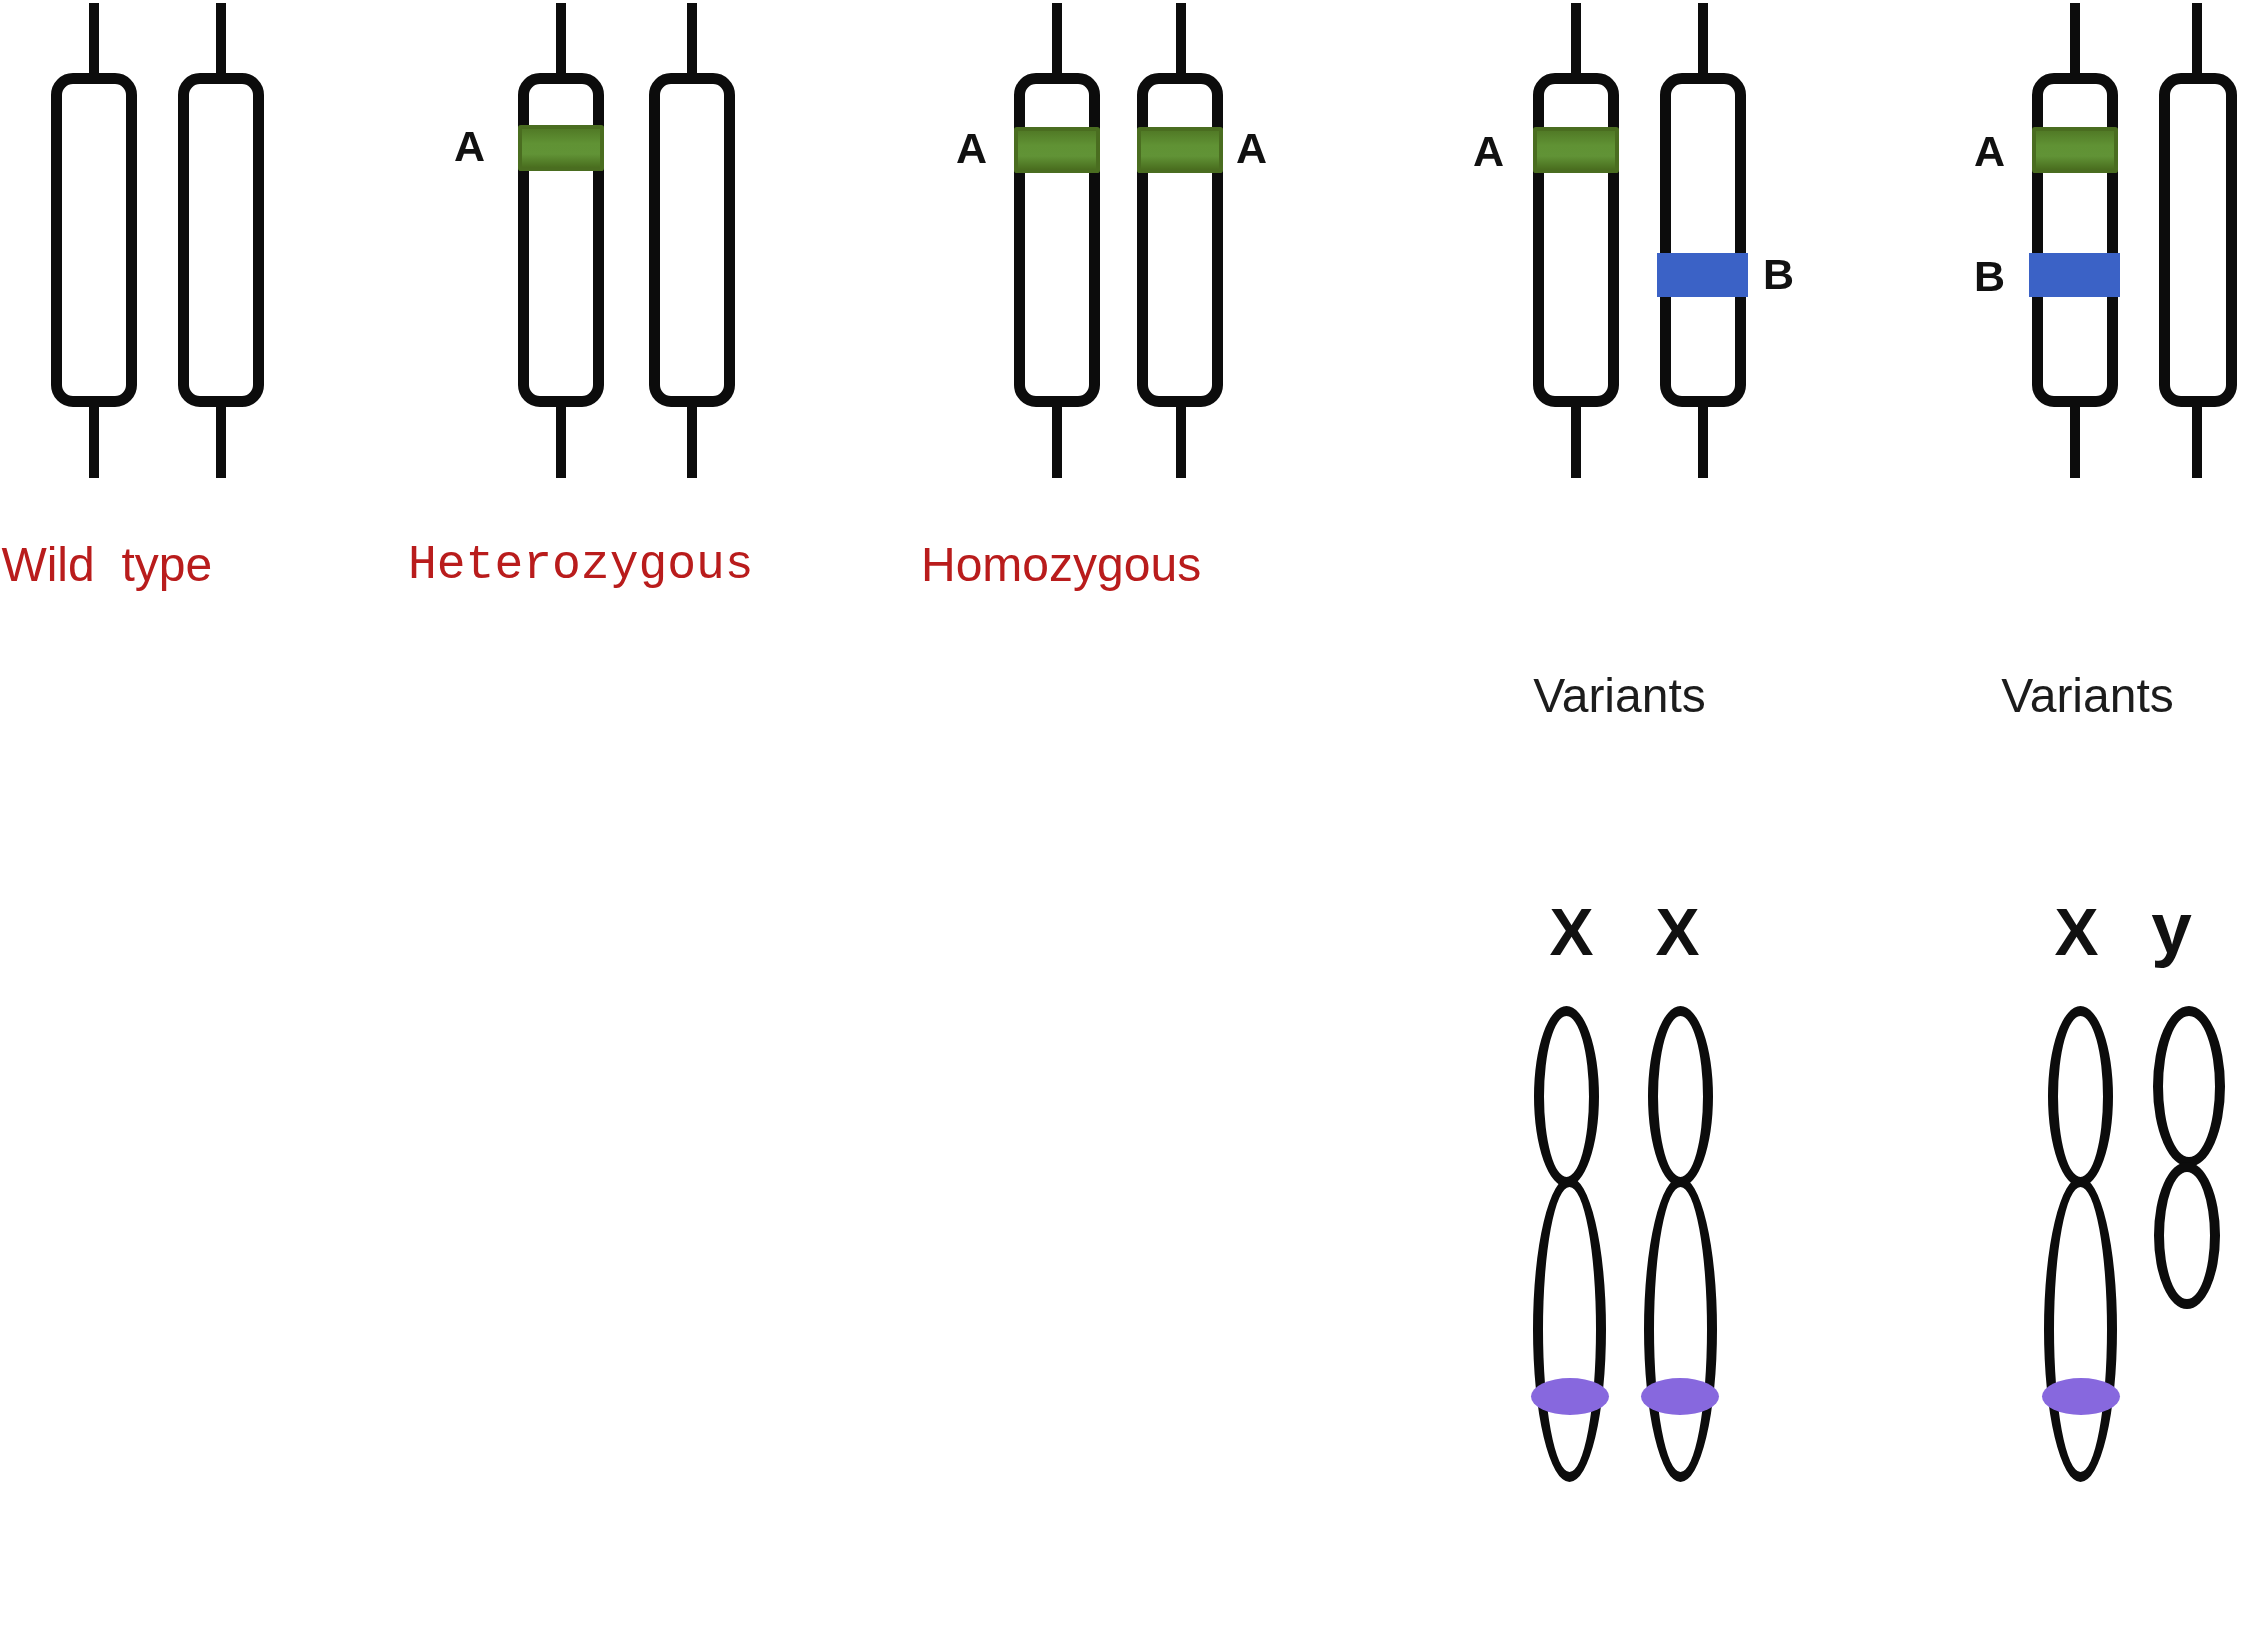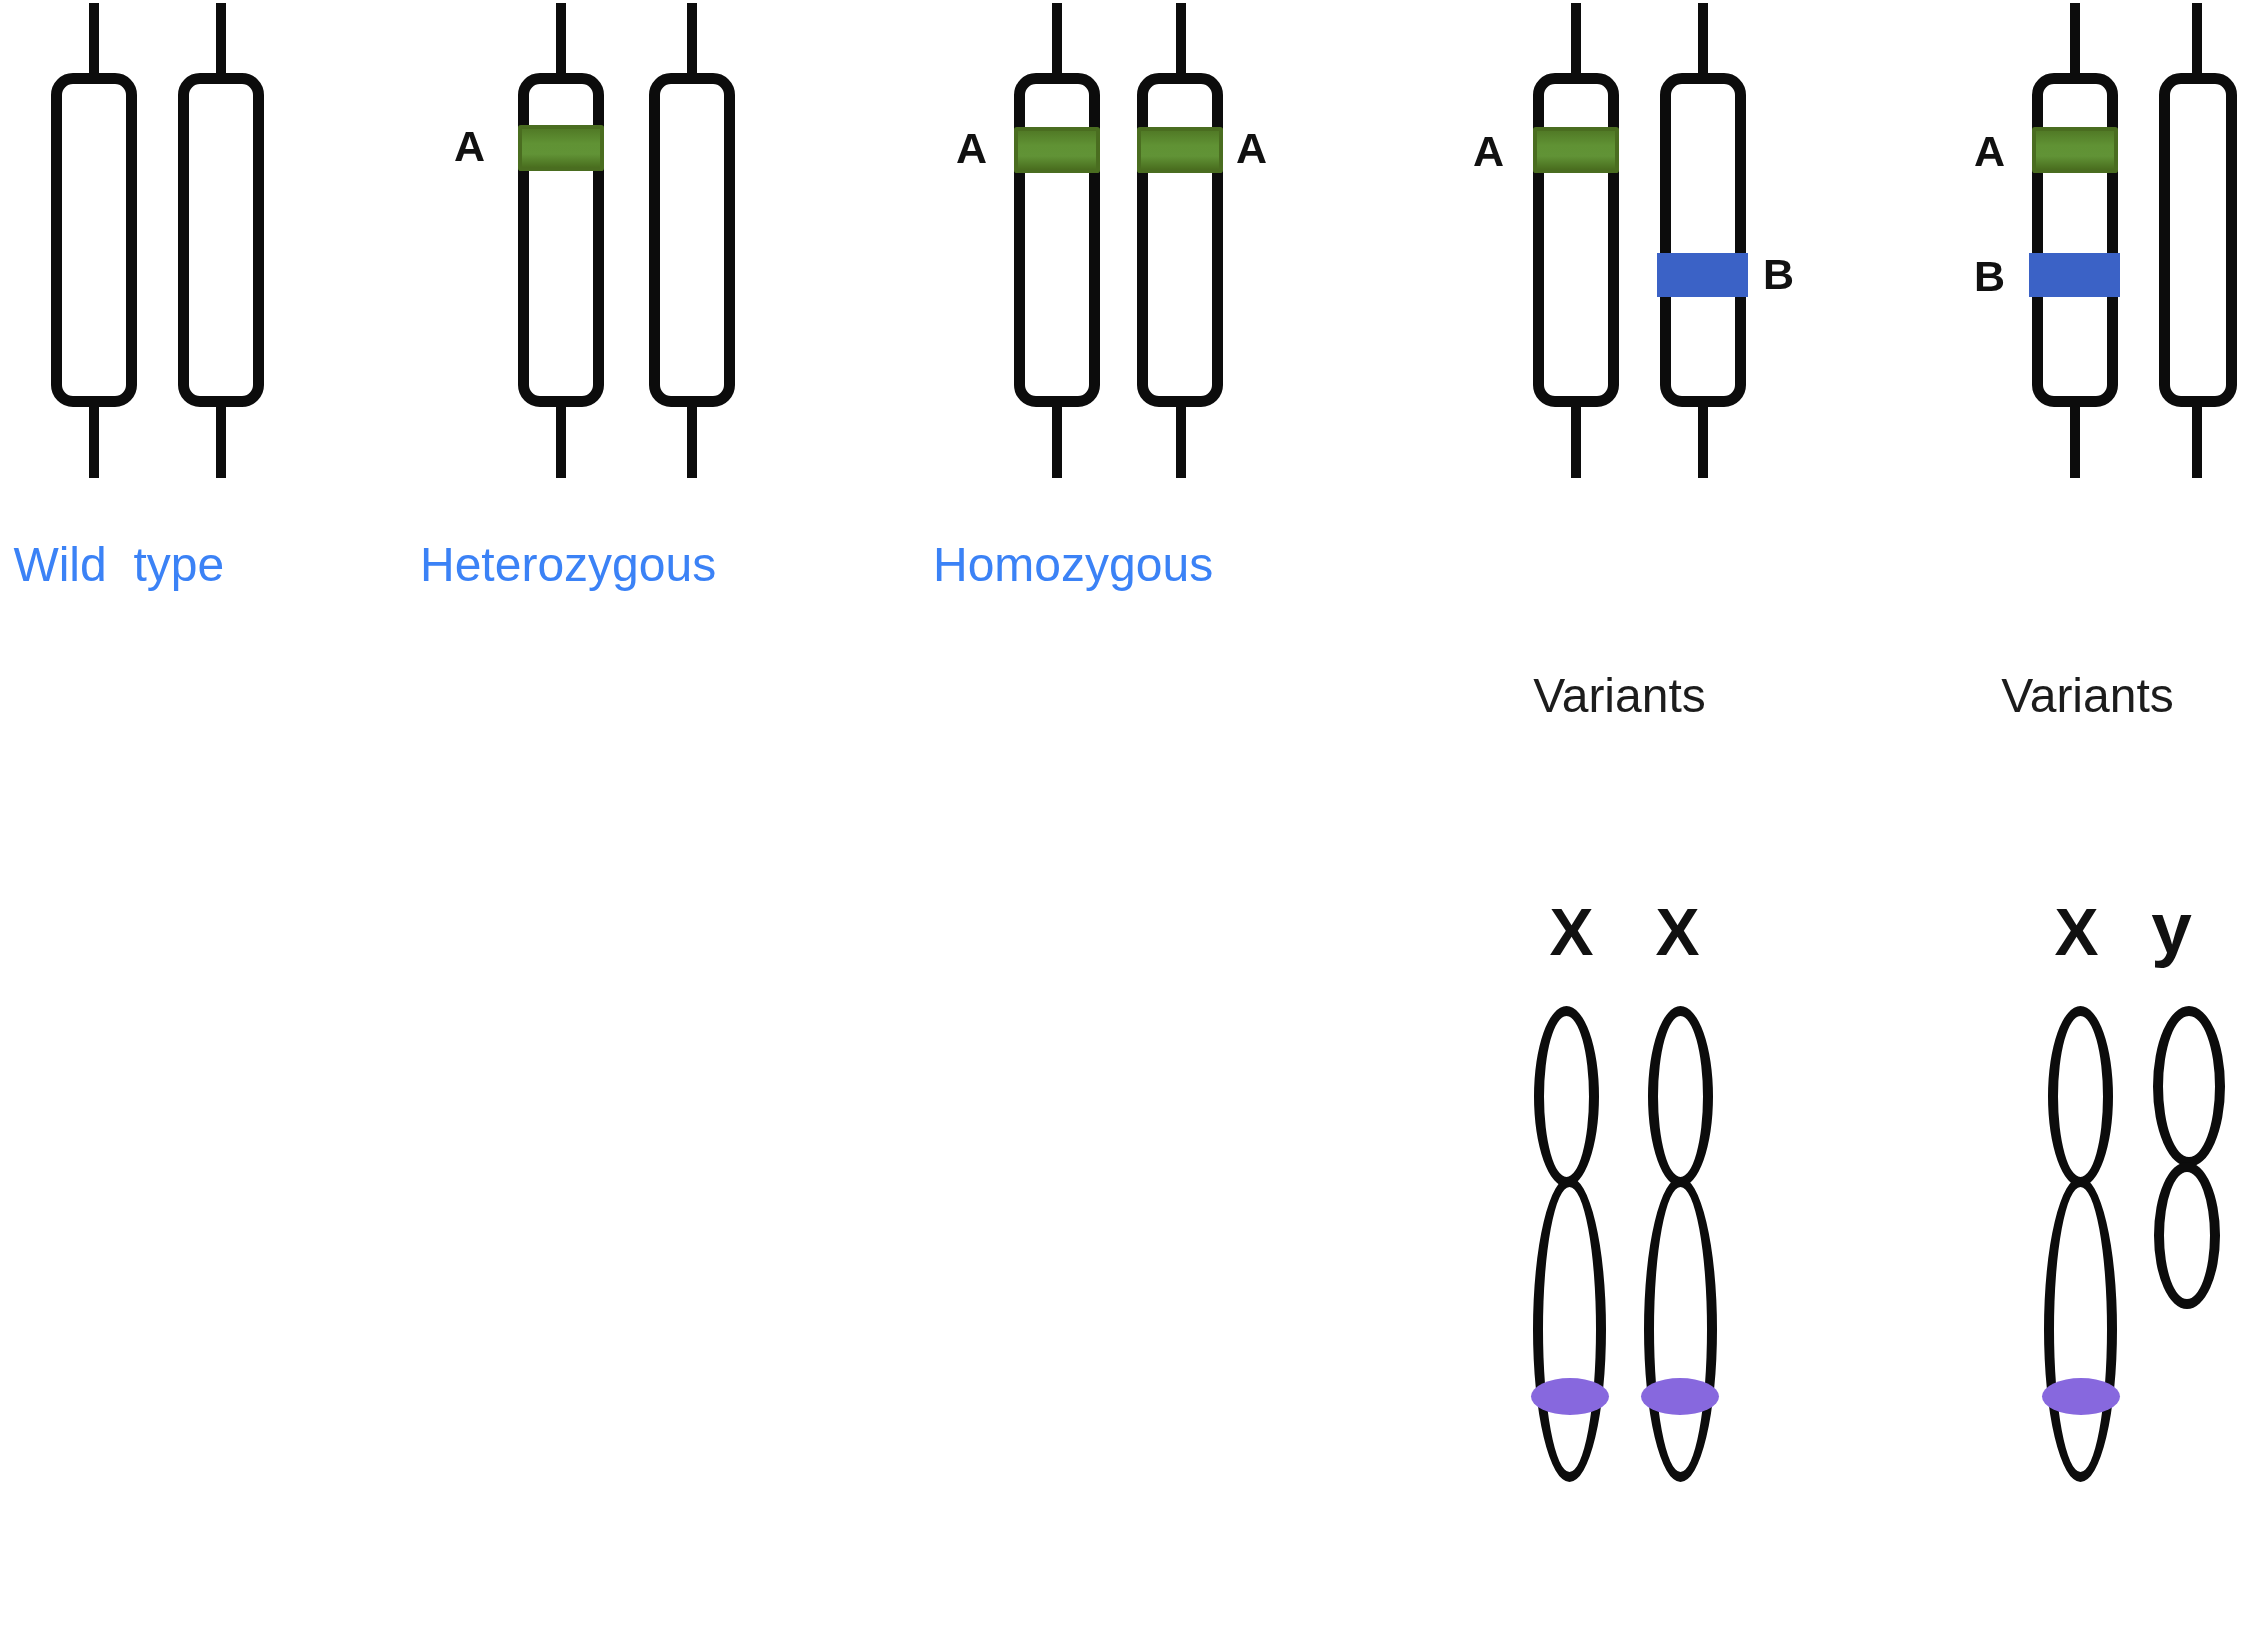--- a/index.html
+++ b/index.html
@@ -56,24 +56,23 @@
     font-weight:bold;
     color:#111111;
     z-index:4;
   }
   .band-letter.right-align{text-align:right;}
   
   .caption{
     position:absolute;
     font-size:48px;
     line-height:50px;
-    color:#3b82f6;
+    color:#b91c1c;
     white-space:pre;
     z-index:4;
-    margin-left:12px;
   }
   .caption-block{
     position:absolute;
     font-size:48px;
     line-height:60px;
     color:#1c1c1c;
     text-align:center;
     white-space:pre;
     z-index:4;
   }
@@ -120,21 +119,21 @@
     <div class="stick top" style="left:556px;"></div>
     <div class="chrom-rect" style="left:518px;"></div>
     <div class="stick bottom" style="left:556px;"></div>
     <div class="band green" style="left:518px;top:125px;width:86px;"></div>
     <div class="band-letter right-align" style="left:426px;top:125px;width:59px;">A</div>
 
     <div class="stick top" style="left:687px;"></div>
     <div class="chrom-rect" style="left:649px;"></div>
     <div class="stick bottom" style="left:687px;"></div>
 
-    <div class="caption" style="left:408px;top:540px;">Heterozygous</div>
+    <div class="caption" style="left:408px;top:540px;font-family:Liberation Mono, monospace;">Heterozygous</div>
   </div>
 
   <div>
     <div class="stick top" style="left:1052px;"></div>
     <div class="chrom-rect" style="left:1014px;"></div>
     <div class="stick bottom" style="left:1052px;"></div>
     <div class="band green" style="left:1014px;top:127px;width:86px;"></div>
     <div class="band-letter right-align" style="left:935px;top:127px;width:52px;">A</div>
 
     <div class="stick top" style="left:1176px;"></div>

